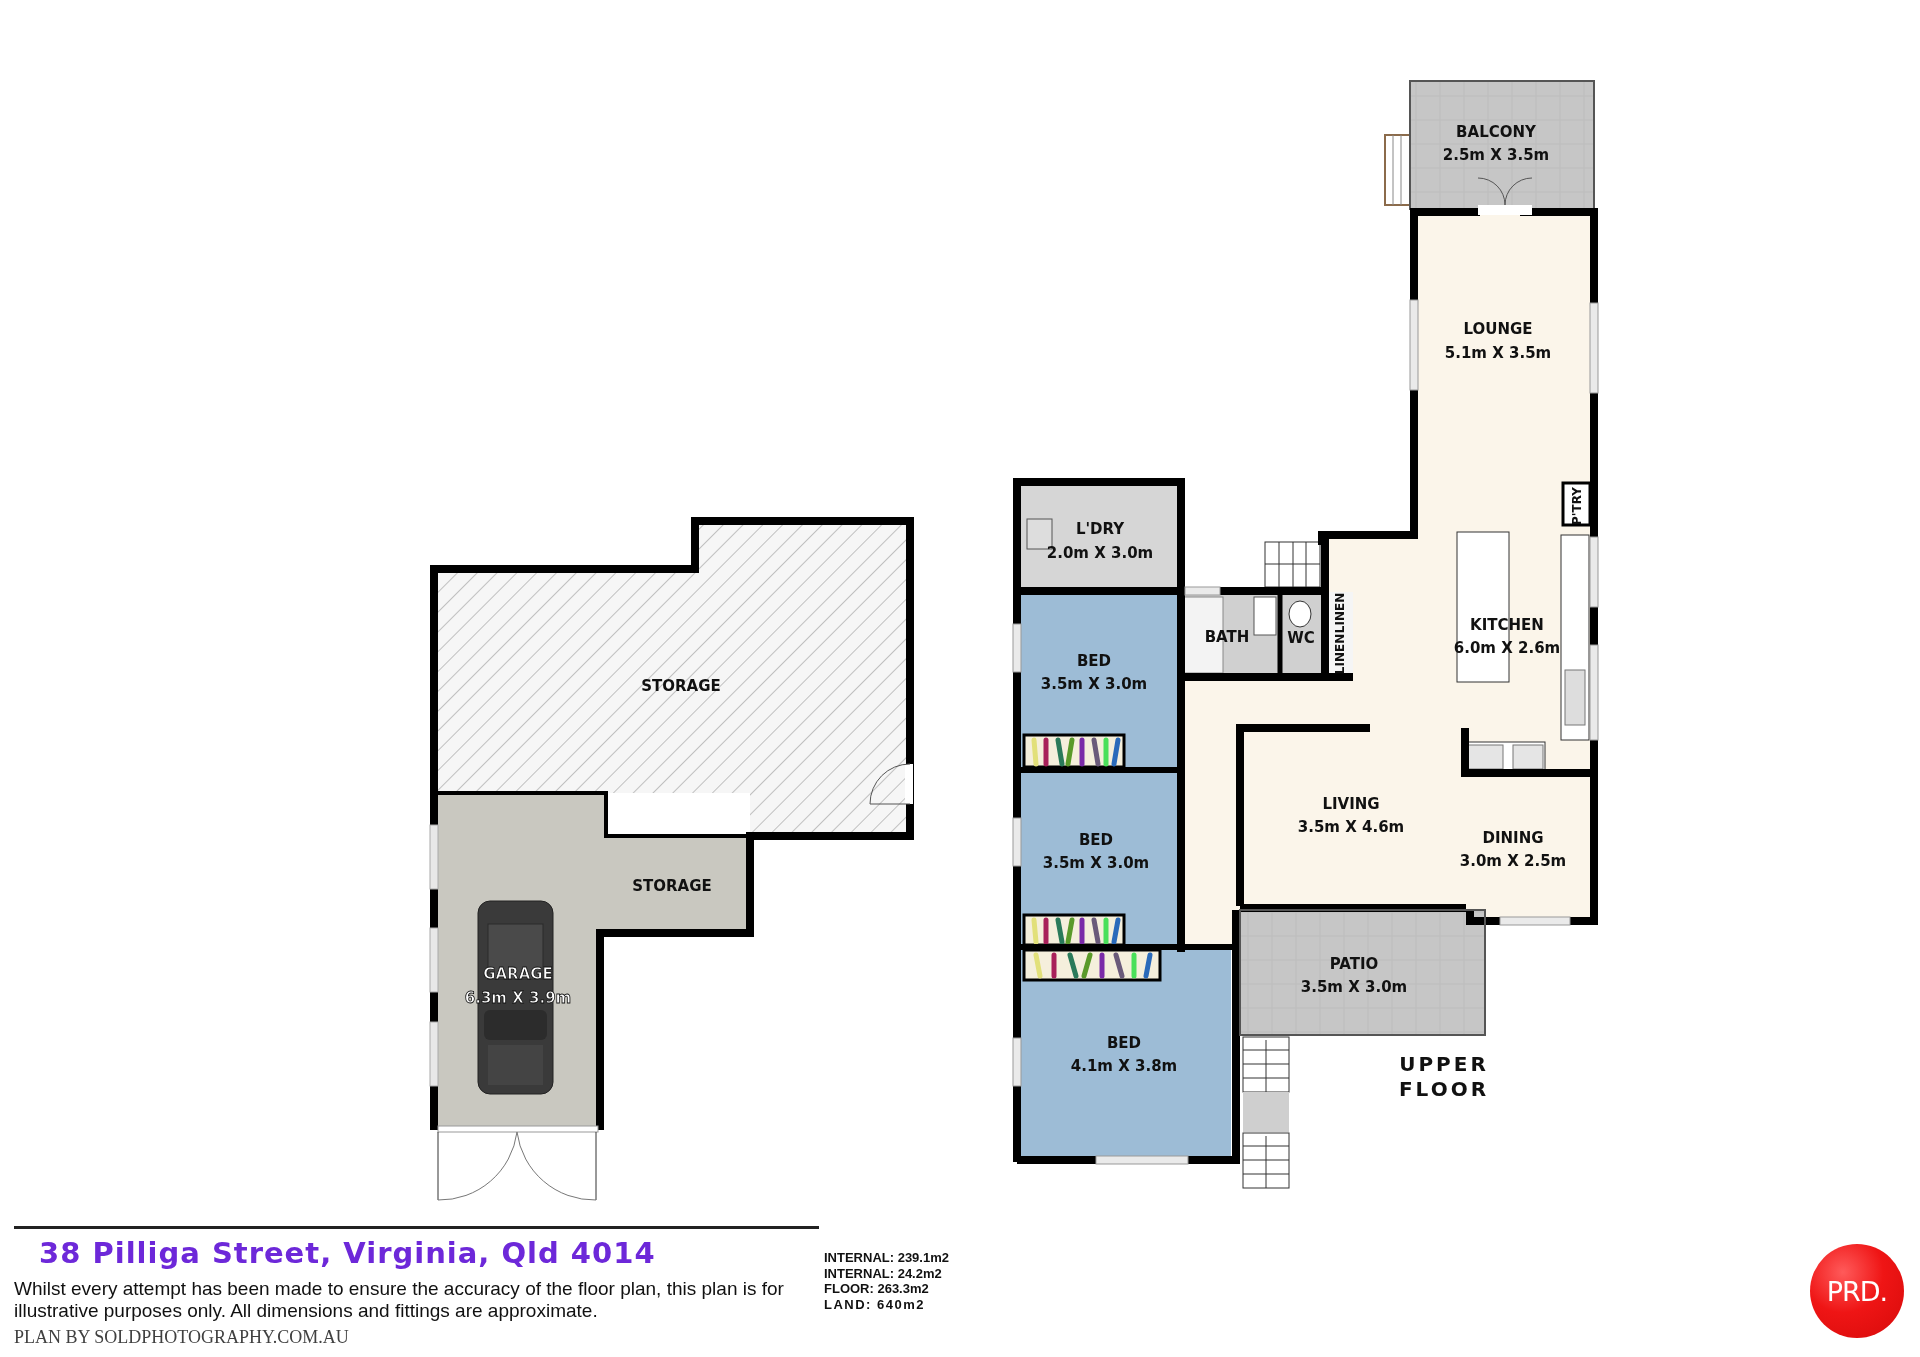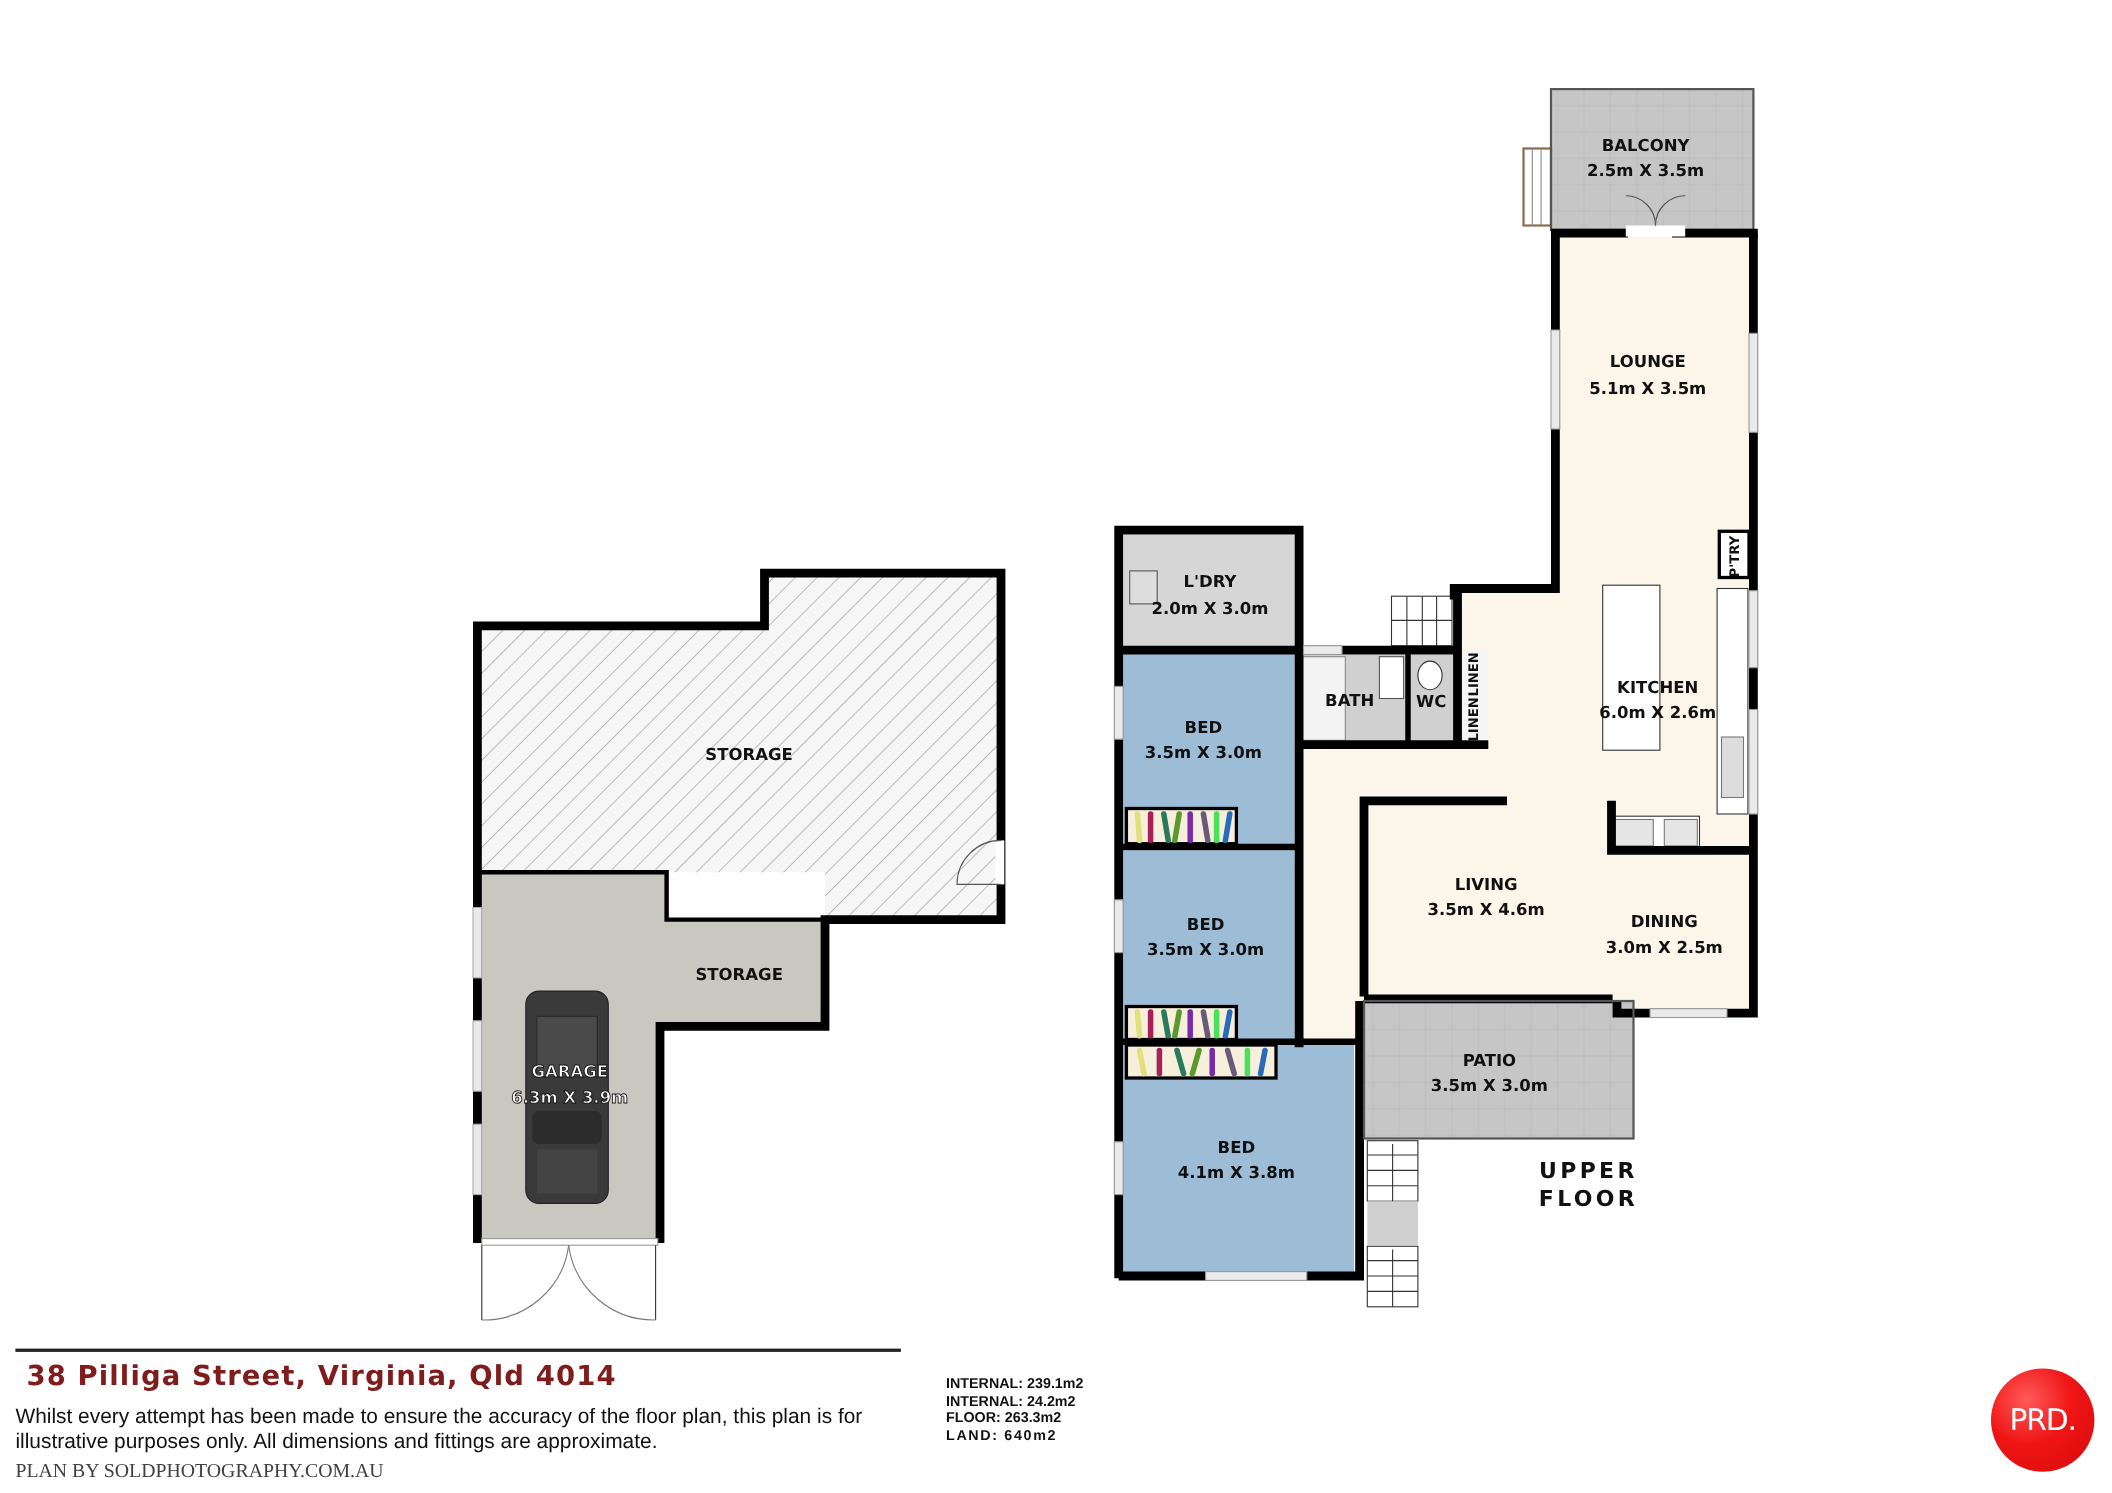--- a/index.html
+++ b/index.html
@@ -3,24 +3,24 @@
 <meta charset="utf-8">
 <style>
   html, body { margin:0; padding:0; background:#ffffff; }
   body { width:1920px; height:1357px; position:relative; overflow:hidden; font-family:"DejaVu Sans", sans-serif; }
   #plan { position:absolute; left:0; top:0; width:1920px; height:1357px; }
   .room-label { font-family:"DejaVu Sans", sans-serif; font-weight:bold; font-size:15px; fill:#111; text-anchor:middle; }
   .room-dim { font-family:"DejaVu Sans", sans-serif; font-size:15px; fill:#111; text-anchor:middle; font-weight:bold; }
   .small-label { font-family:"DejaVu Sans", sans-serif; font-weight:bold; font-size:12px; fill:#111; text-anchor:middle; }
   .floor-label { font-family:"DejaVu Sans", sans-serif; font-weight:bold; font-size:20px; fill:#111; text-anchor:middle; letter-spacing:3px; }
   .footer-rule { position:absolute; left:14px; top:1226px; width:805px; height:3px; background:#222; }
-  .address { position:absolute; left:24px; top:1236px; font-family:"DejaVu Sans", sans-serif; font-weight:bold; font-size:25px; color:#7f1d1d; letter-spacing:1px; white-space:nowrap; }
+  .address { position:absolute; left:39px; top:1236px; font-family:"DejaVu Sans", sans-serif; font-weight:bold; font-size:29px; color:#6d28d9; letter-spacing:1px; white-space:nowrap; }
   .disclaimer { position:absolute; left:14px; top:1278px; width:790px; font-family:Liberation Sans, sans-serif; font-size:19px; line-height:22px; color:#111; }
   .plan-by { position:absolute; left:14px; top:1327px; font-family:"Liberation Serif", serif; font-size:18px; color:#404040; white-space:nowrap; }
-  .areas { position:absolute; left:824px; top:1250px; font-family:"Liberation Sans", sans-serif; font-weight:bold; font-size:13px; line-height:15.5px; color:#111;margin-left:36px; }
+  .areas { position:absolute; left:824px; top:1250px; font-family:"Liberation Sans", sans-serif; font-weight:bold; font-size:13px; line-height:15.5px; color:#111; }
   .areas div { white-space:nowrap; }
   .areas .land { letter-spacing:1.5px; }
   .logo { position:absolute; left:1810px; top:1244px; width:94px; height:94px; border-radius:50%;
           background: radial-gradient(circle at 35% 30%, #ff5a5a 0%, #ef1515 45%, #d60a0a 100%);
           display:flex; align-items:center; justify-content:center;text-align:right; }
   .logo span { color:#fff; font-family:"DejaVu Sans", sans-serif; font-size:27px; letter-spacing:-1px; }
 </style>
 </head>
 <body>
 

